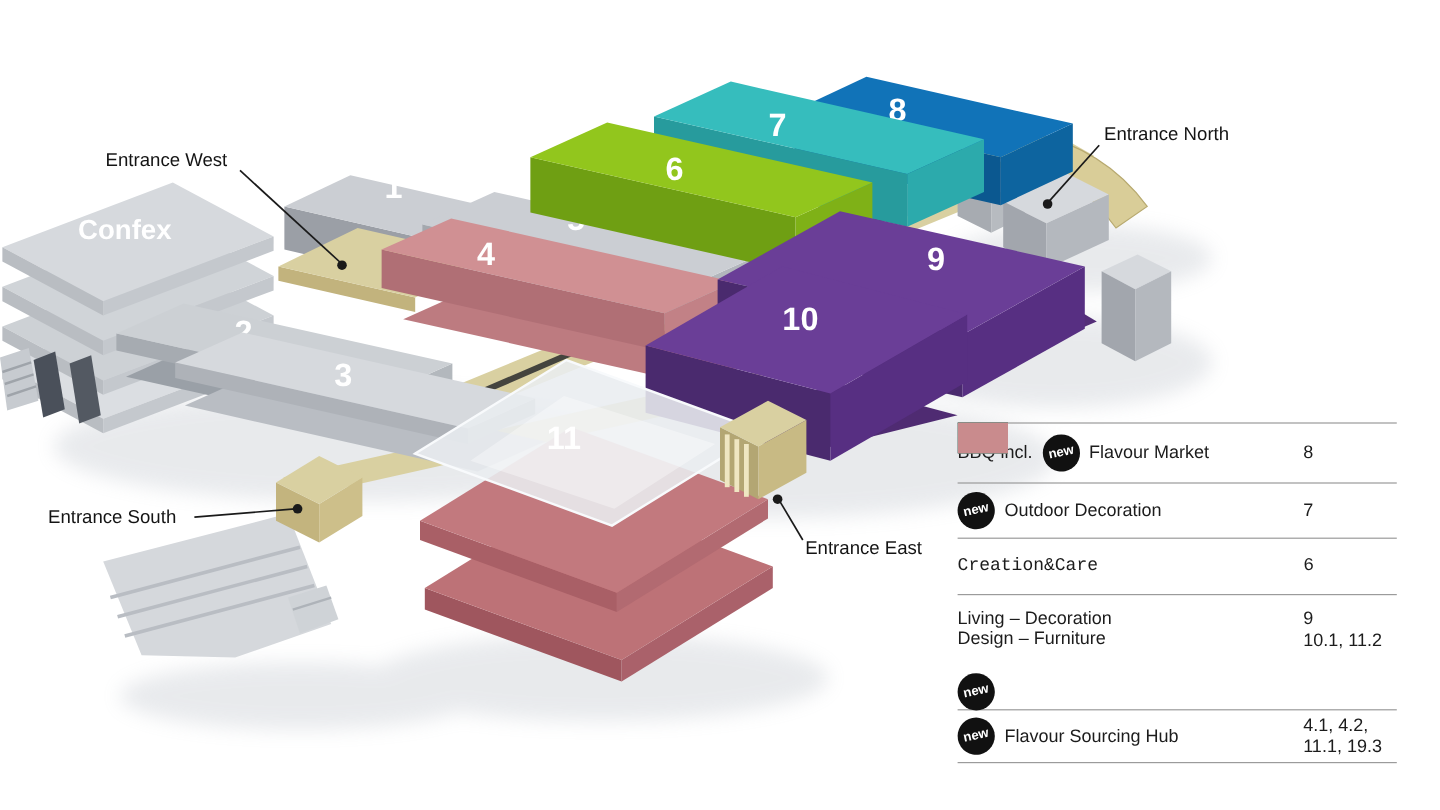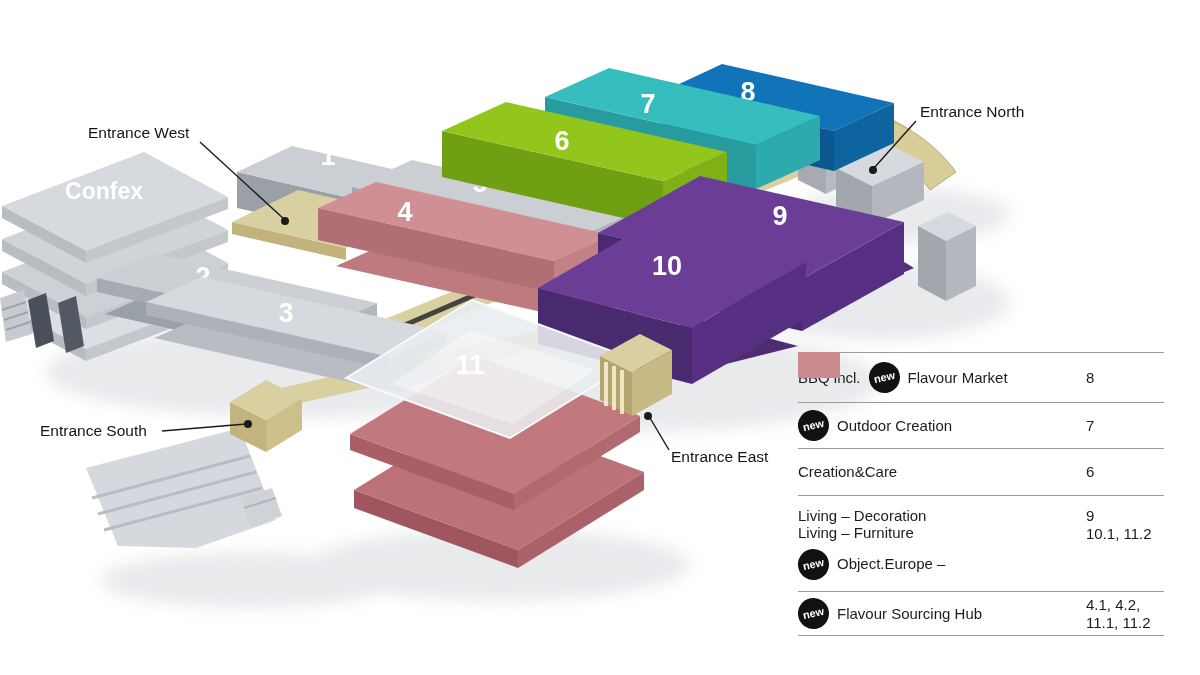--- a/index.html
+++ b/index.html
@@ -8,26 +8,26 @@
   .stage svg{position:absolute;left:0;top:0;}
   .hallnum{font:bold 27px "Liberation Sans",sans-serif;fill:#ffffff;}
   .confexlbl{font:bold 23px "Liberation Sans",sans-serif;fill:#ffffff;}
   .entlabel{font:15.5px "Liberation Sans",sans-serif;fill:#141414;}
   .leader{stroke:#1a1a1a;stroke-width:1.4;fill:none;}
   .ldot{fill:#1a1a1a;}
   
   .legend{position:absolute;left:798px;top:352px;width:366px;font-size:15px;color:#1c1c1c;}
   .lrow{display:flex;align-items:center;border-top:1px solid #9b9b9b;box-sizing:border-box;}
   .lrow:last-child{border-bottom:1px solid #9b9b9b;}
-  .r1{height:50px;}.r2{height:46px;}.r3{height:47px;}
+  .r1{height:50px;}.r2{height:46px;}.r3{height:47px;font-family:Liberation Mono, monospace;}
   .r4{height:96px;align-items:flex-start;padding-top:11px;}
   .r5{height:45px;}
   .lswatch{width:42px;height:26px;flex:none;margin-right:18px;display:block;}
   .lmain{flex:1;display:flex;align-items:center;gap:8px;line-height:1.15;}
-  .lmain.col{flex-direction:column;align-items:flex-start;gap:0;}
+  .lmain.col{flex-direction:column;align-items:flex-start;gap:12px;}
   .lnum{width:78px;flex:none;line-height:1.2;}
   .badge{width:31px;height:31px;border-radius:50%;background:#111;color:#fff;
          font-size:11px;font-weight:bold;display:inline-flex;align-items:center;
          justify-content:center;transform:rotate(-12deg);flex:none;}
   .subrow{display:flex;align-items:center;gap:8px;margin-top:7px;}
   .twoline{line-height:1.15;}
 </style>
 </head>
 <body>
 
@@ -246,21 +246,21 @@
     </div>
     <div class="lnum">8</div>
   </div>
 
   <div class="lrow r2">
     <svg class="lswatch" viewBox="0 0 42 26">
       <rect width="42" height="26" fill="#2fb4b4"></rect>
     </svg>
     <div class="lmain">
       <span class="badge">new</span>
-      <span>Outdoor Creation</span>
+      <span>Outdoor Decoration</span>
     </div>
     <div class="lnum">7</div>
   </div>
 
   <div class="lrow r3">
     <svg class="lswatch" viewBox="0 0 42 26">
       <rect width="42" height="26" fill="#8dc21e"></rect>
     </svg>
     <div class="lmain">
       <span>Creation&amp;Care</span>
@@ -268,43 +268,42 @@
     <div class="lnum">6</div>
   </div>
 
   <div class="lrow r4">
     <svg class="lswatch" viewBox="0 0 42 26">
       <rect width="42" height="26" fill="#5e3a78"></rect>
     </svg>
     <div class="lmain col">
       <div class="twoline">
         <div>Living – Decoration</div>
-        <div>Living – Furniture</div>
+        <div>Design – Furniture</div>
       </div>
       <div class="subrow">
         <span class="badge">new</span>
         <span class="twoline">
-          <span style="display:block">Object.Europe –</span>
         </span>
       </div>
     </div>
     <div class="lnum">
       <div>9</div>
       <div>10.1, 11.2</div>
     </div>
   </div>
 
   <div class="lrow r5">
     <svg class="lswatch" viewBox="0 0 42 26">
       <rect width="42" height="26" fill="#c98b8d"></rect>
     </svg>
     <div class="lmain">
       <span class="badge">new</span>
       <span>Flavour Sourcing Hub</span>
     </div>
     <div class="lnum">
       <div>4.1, 4.2,</div>
-      <div>11.1, 11.2</div>
+      <div>11.1, 19.3</div>
     </div>
   </div>
 
 </div>
 </div>
 
 </body></html>

